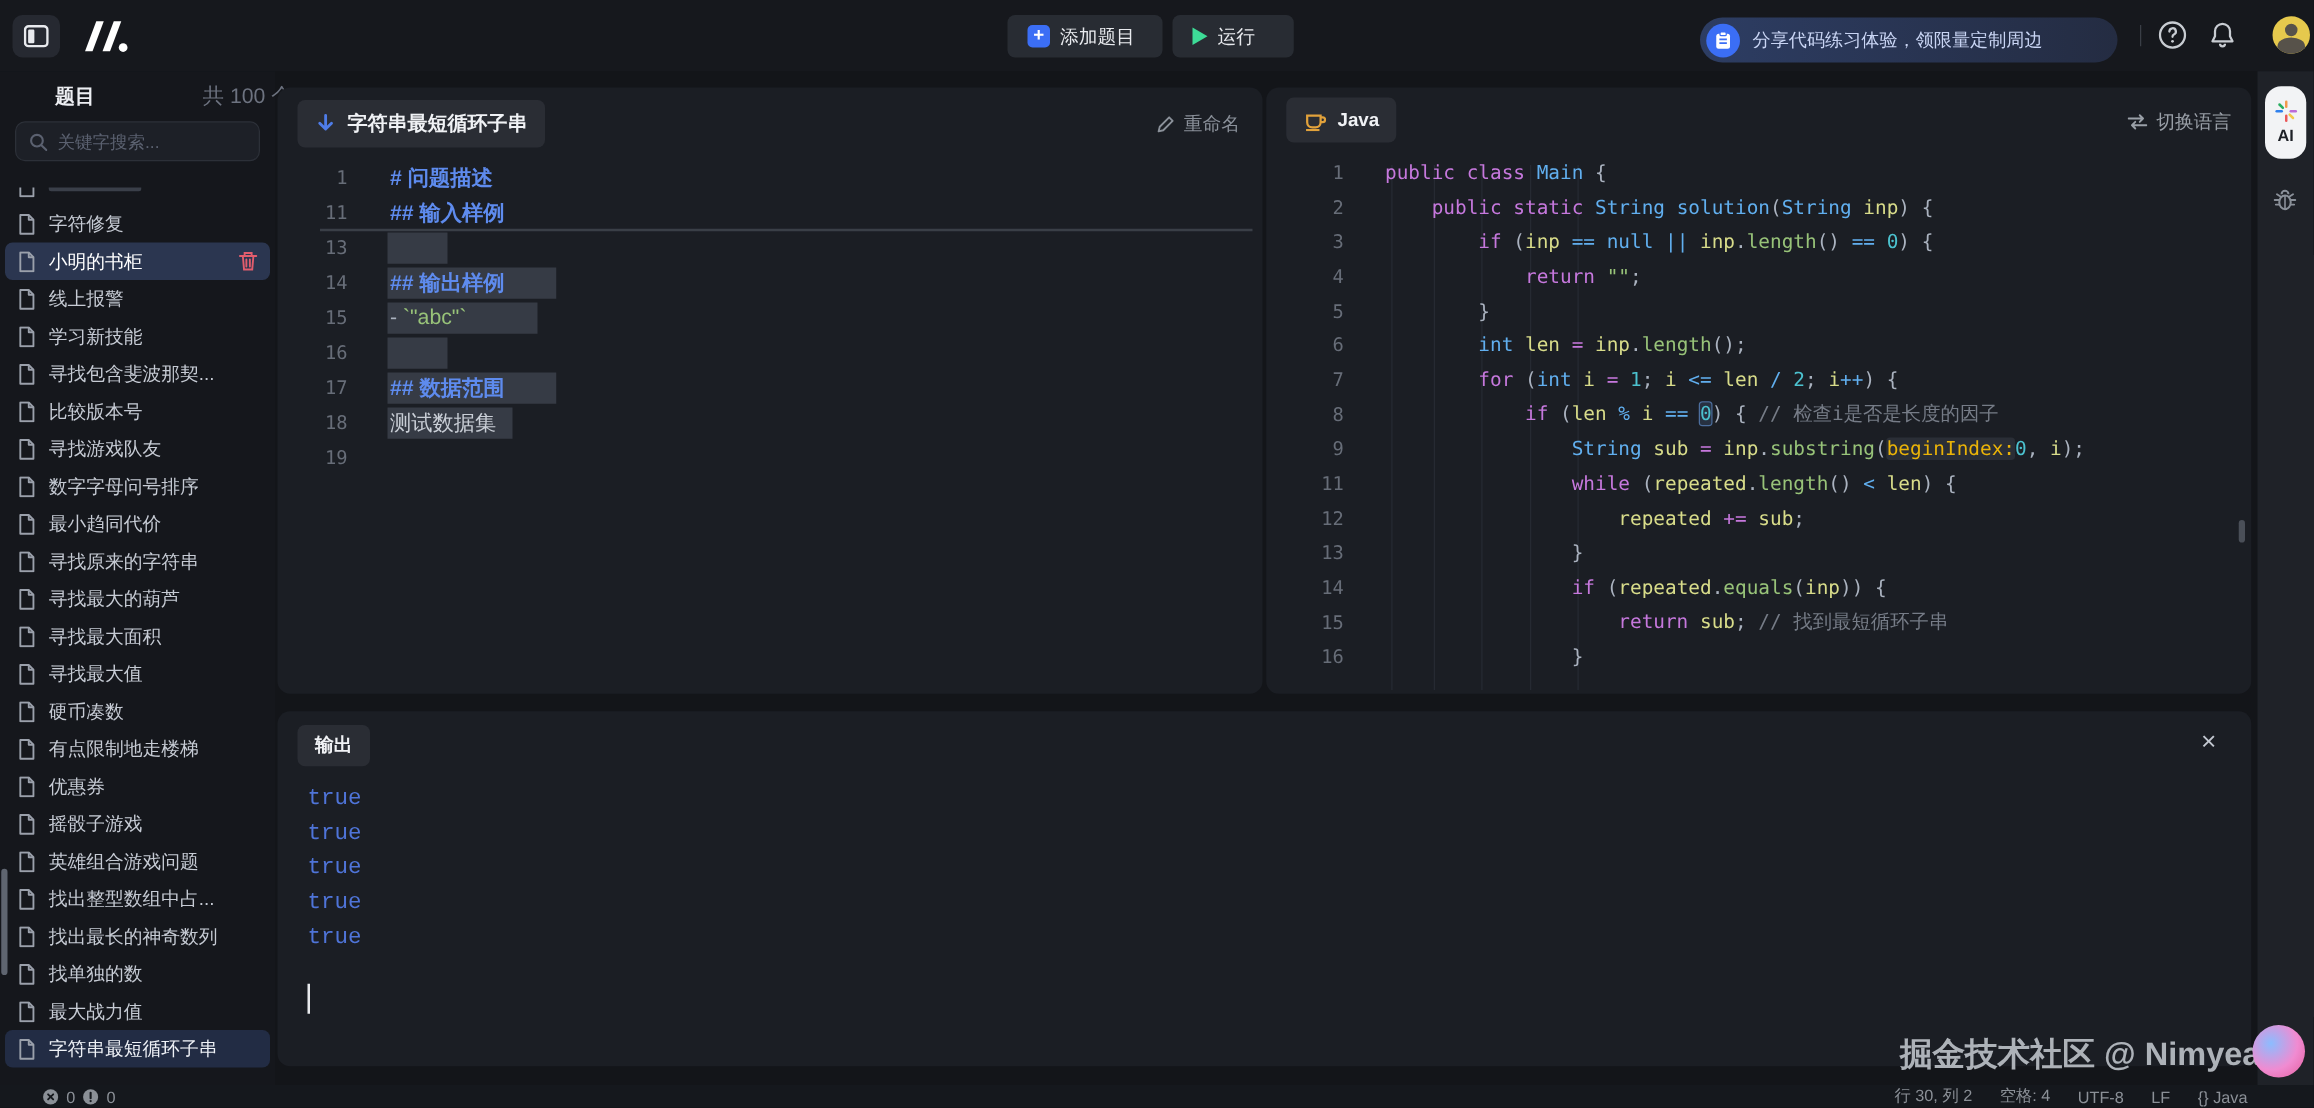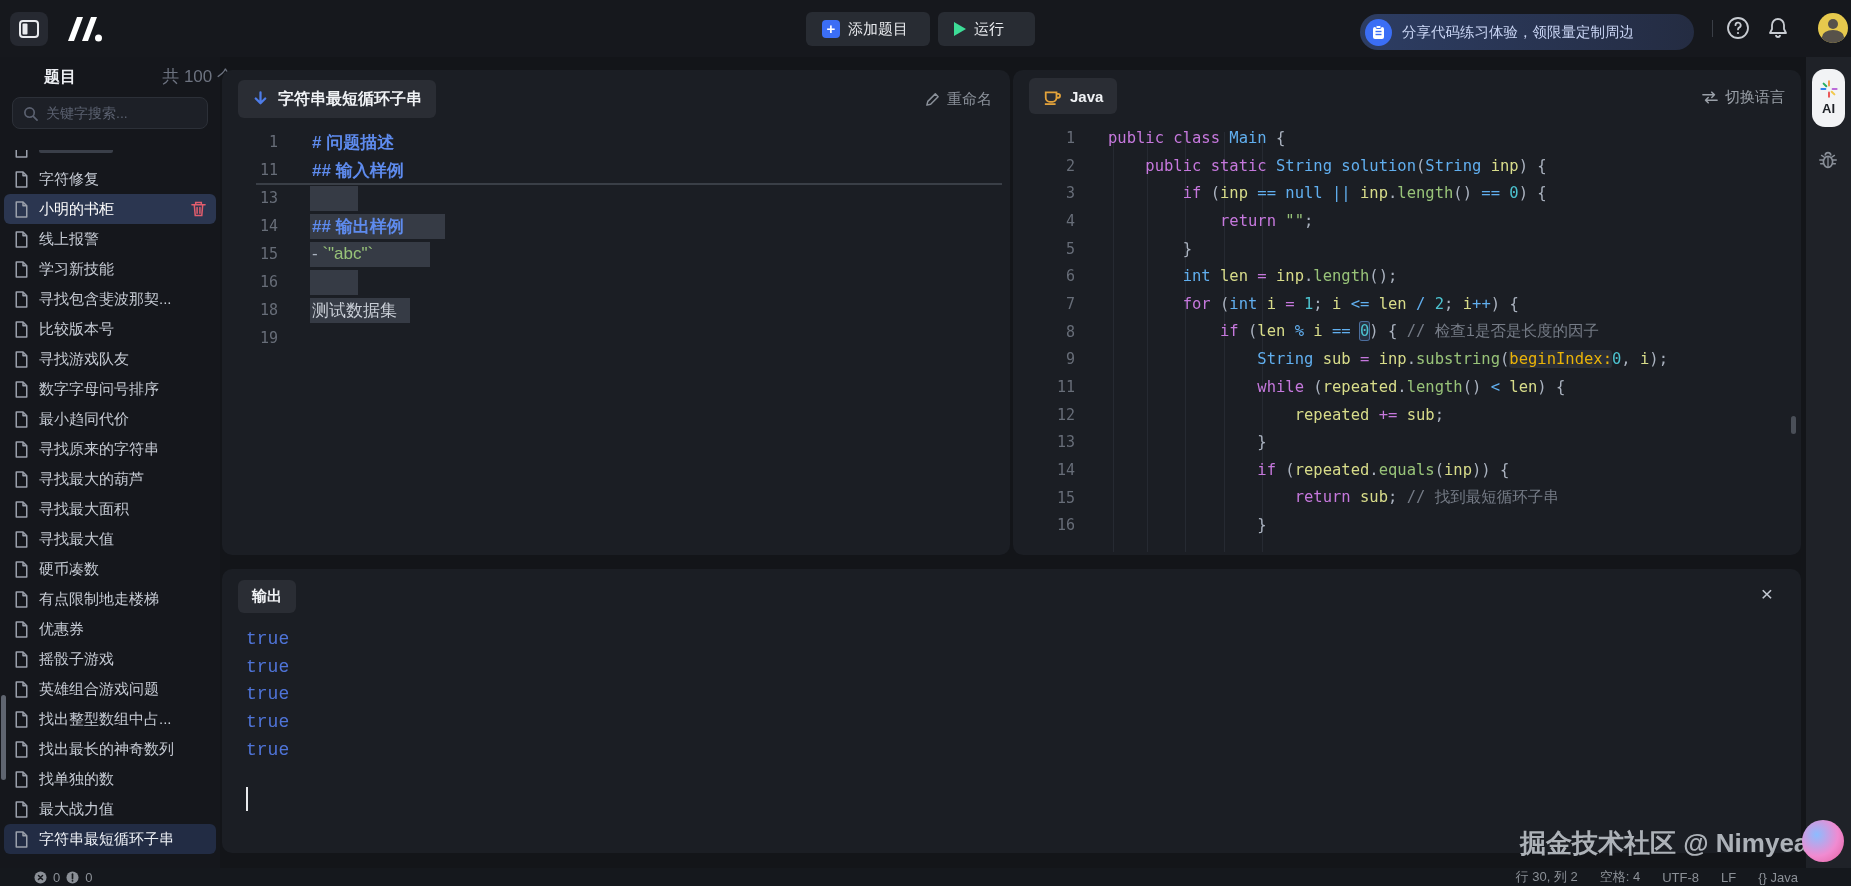--- a/index.html
+++ b/index.html
@@ -412,20 +412,25 @@
         <span class="md-gut">15</span>
         <span class="md-sel" style="width: 120px;"></span>
         <span class="md-txt"><span class="md-pl">- </span><span class="md-code">`"abc"`</span></span>
       </div>
       <div class="md-row">
         <span class="md-gut">16</span>
         <span class="md-sel" style="width: 48px;"></span>
         <span class="md-txt"></span>
       </div>
       <div class="md-row">
+        <span class="md-gut">17</span>
+        <span class="md-sel" style="width: 135px;"></span>
+        <span class="md-txt"><span class="md-h">## 数据范围</span></span>
+      </div>
+      <div class="md-row">
         <span class="md-gut">18</span>
         <span class="md-sel" style="width: 100px;"></span>
         <span class="md-txt"><span class="md-plain">测试数据集</span></span>
       </div>
       <div class="md-row">
         <span class="md-gut">19</span>
         <span class="md-txt"></span>
       </div>
     </div>
 </div>

